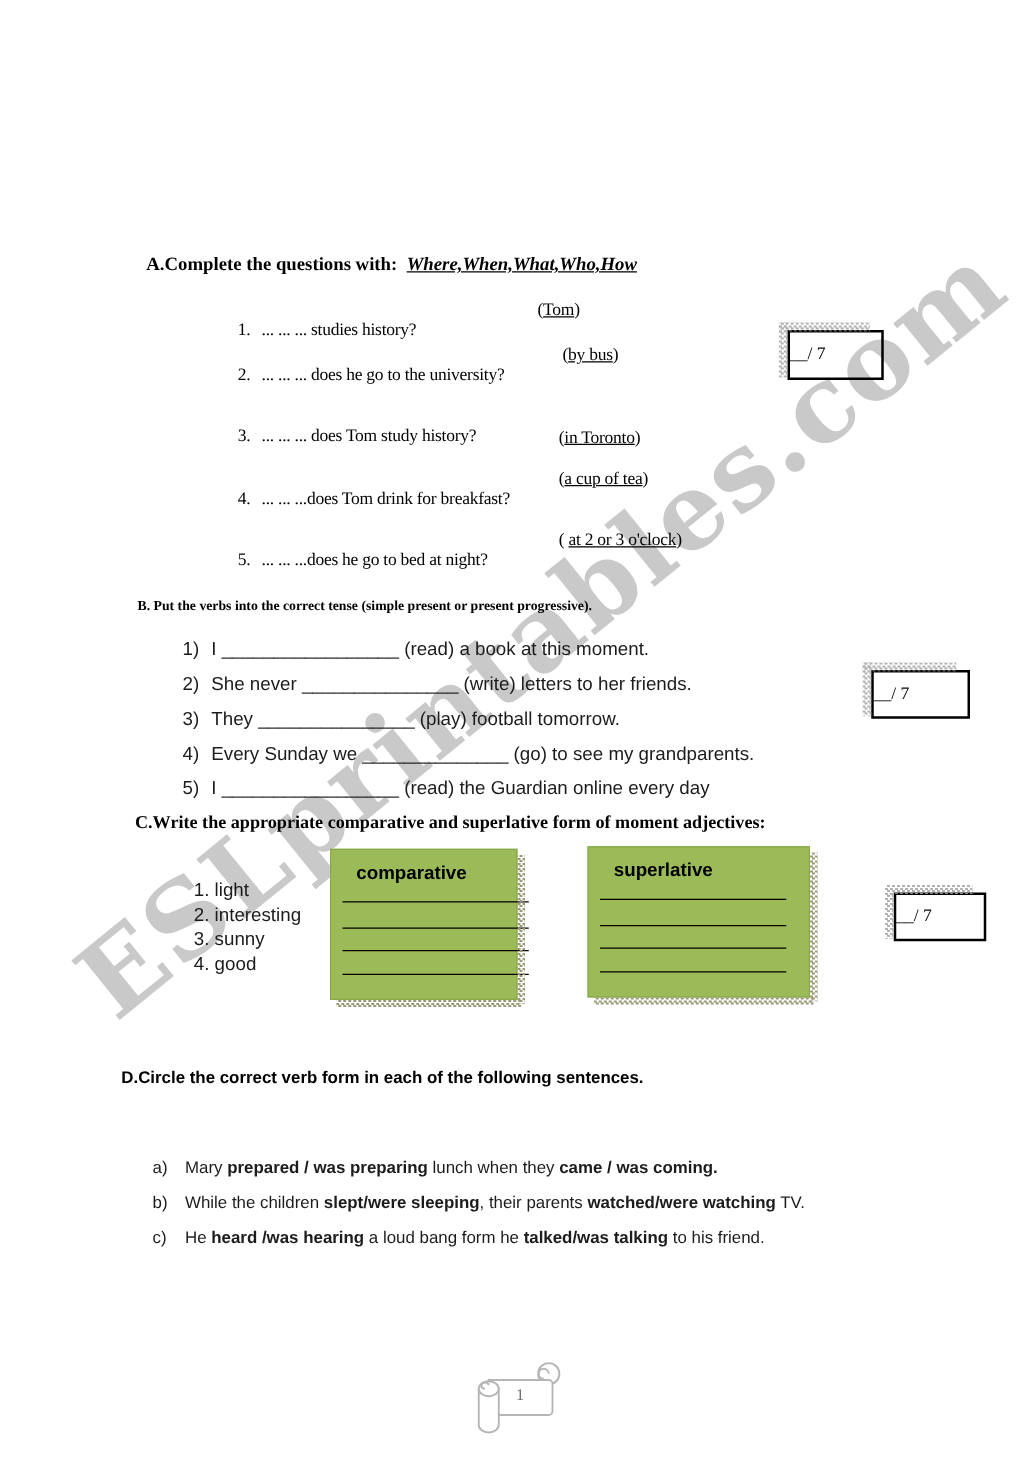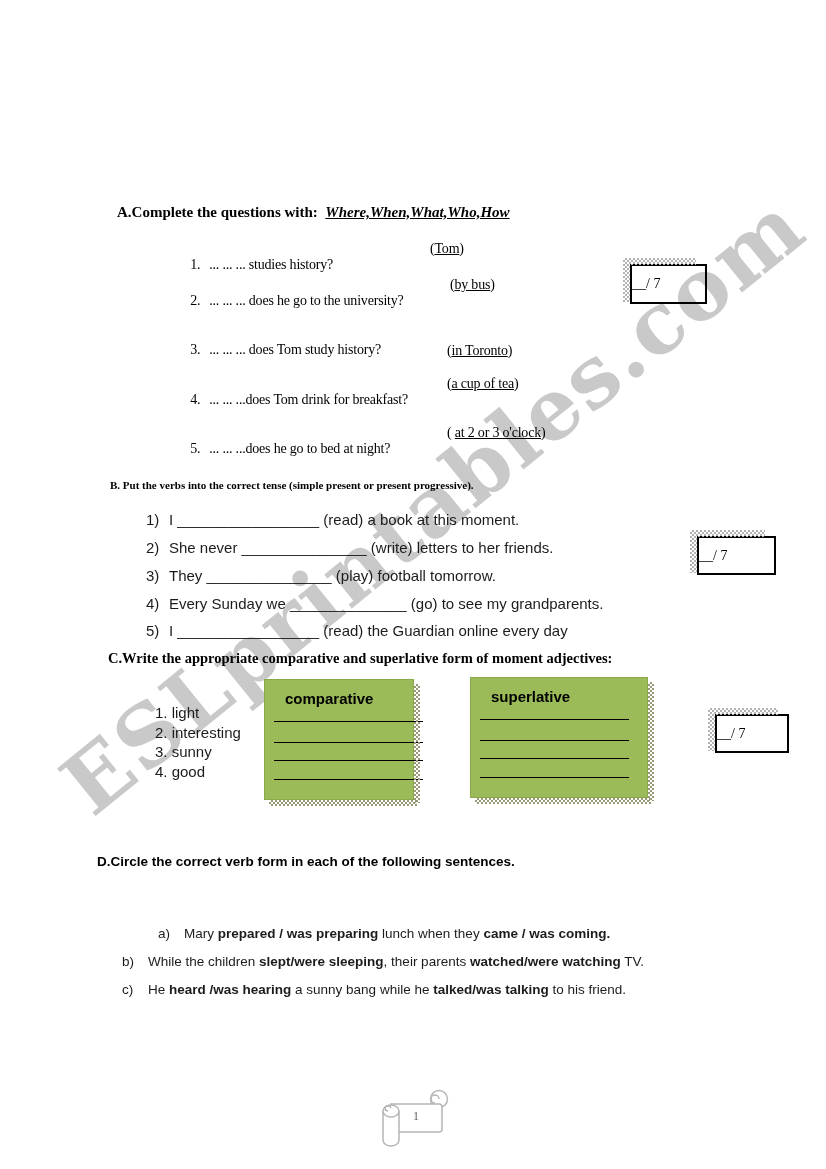--- a/index.html
+++ b/index.html
@@ -95,21 +95,21 @@
     position:absolute;left:20px;top:10px;
     font-family:"Liberation Sans",sans-serif;font-weight:bold;font-size:15px;color:#000;
   }
   .cline{position:absolute;left:9px;width:149px;border-bottom:1.5px solid #000;height:0;}
   .cline1{top:41px;} .cline2{top:62px;} .cline3{top:80px;} .cline4{top:99px;}
 
   
   .d-row{position:absolute;left:122px;width:660px;font-size:13.5px;font-family:"Liberation Sans",sans-serif;color:#1c1c1c;white-space:pre-wrap;z-index:1;}
   .d-row .d-label{display:inline-block;width:26px;}
   .d-row .b{font-weight:bold;}
-  .d-row1{top:926px;margin-left:36px;} .d-row2{top:954px;} .d-row3{top:982px;}
+  .d-row1{top:926px;} .d-row2{top:954px;} .d-row3{top:982px;}
 
   
   .scroll-wrap{position:absolute;left:370px;top:1088px;width:82px;height:64px;z-index:1;}
   .scroll-wrap svg{position:absolute;left:0;top:0;}
   .pagenum{
     position:absolute;left:24px;top:20px;width:44px;text-align:center;
     font-size:13px;color:#6e6e6e;font-family:"Liberation Serif",serif;
   }
 </style>
 </head>
@@ -177,21 +177,21 @@
     <div class="gtitle">superlative</div>
     <div class="cline cline1"></div>
     <div class="cline cline2"></div>
     <div class="cline cline3"></div>
     <div class="cline cline4"></div>
   </div>
 
   <div class="h h-d">D.Circle the correct verb form in each of the following sentences.</div>
   <div class="d-row d-row1"><span class="d-label">a)</span><span>Mary </span><span class="b">prepared / was preparing</span><span> lunch when they </span><span class="b">came / was coming.</span></div>
   <div class="d-row d-row2"><span class="d-label">b)</span><span>While the children </span><span class="b">slept/were sleeping</span><span>, their parents </span><span class="b">watched/were watching</span><span> TV.</span></div>
-  <div class="d-row d-row3"><span class="d-label">c)</span><span>He </span><span class="b">heard /was hearing</span><span> a sunny bang while he </span><span class="b">talked/was talking</span><span> to his friend.</span></div>
+  <div class="d-row d-row3"><span class="d-label">c)</span><span>He </span><span class="b">heard /was hearing</span><span> a loud bang form he </span><span class="b">talked/was talking</span><span> to his friend.</span></div>
 
   <div class="scroll-wrap">
     <svg width="82" height="64" viewBox="0 0 82 64">
       <g fill="#ffffff" stroke="#b5b5b5" stroke-width="1.5">
         <circle cx="69" cy="11" r="8.5"></circle>
         <path d="M69 11 a4 4 0 1 0 -4 4" fill="none"></path>
         <path d="M21 16 h48 a3 3 0 0 1 3 3 v22 a3 3 0 0 1 -3 3 h-48 z"></path>
         <path d="M13 23 v29 a8 6 0 0 0 16 0 v-29"></path>
         <ellipse cx="21" cy="23" rx="8" ry="6"></ellipse>
         <path d="M21 20 a3 2.5 0 1 0 -3 3" fill="none"></path>

